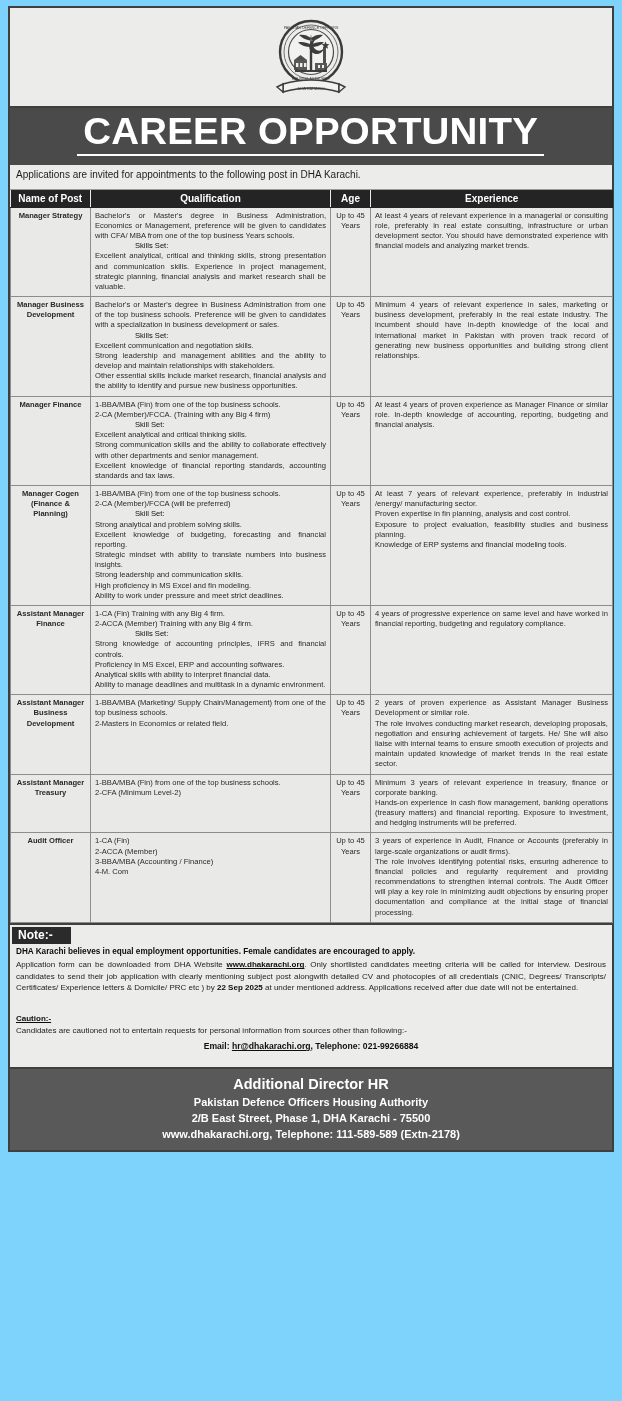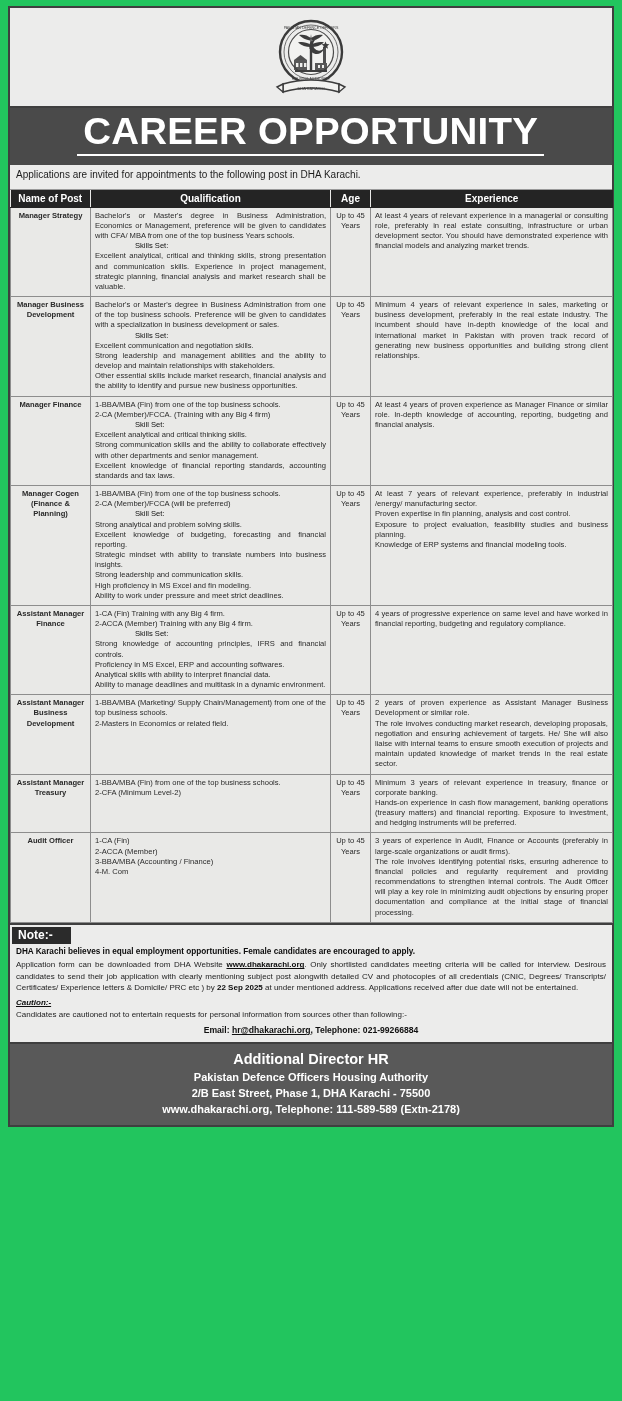--- a/index.html
+++ b/index.html
@@ -7,21 +7,21 @@
     width:622px;height:1401px;
     background:#d8d8d6;
     font-family:"Liberation Sans",sans-serif;
     -webkit-font-smoothing:antialiased;
   }
   .page{
     position:relative;
     width:622px;height:1401px;
     box-sizing:border-box;
     padding:6px 8px 0 8px;
-    background:#22c55e;
+    background:#7dd3fc;
   }
   .sheet{
     border:2px solid #3f3f3f;
     background:#e9e9e7;
     box-sizing:border-box;
   }
   
   .logo-band{
     background:#ececeb;
     padding:6px 0 4px 0;
@@ -97,37 +97,37 @@
     margin-top:36px;
   }
   td.qual, td.exp{text-align:justify;}
   .skillhead{font-weight:normal;color:#111;display:block;padding-left:40px;}
   .ln{display:block;}
   .just{text-align:justify;text-justify:inter-word;}
   
   .note-wrap{
     background:#ececeb;
     border-top:2px solid #3f3f3f;
-    padding:0 0 3px 0;
+    padding:0 0 12px 0;
   }
   .note-tag{
     display:inline-block;
     background:#2b2b2b;
     color:#fff;
     font-weight:bold;
     font-size:12px;
     padding:1px 18px 2px 6px;
     margin:2px 0 2px 2px;
   }
   .note-body{padding:0 6px 2px 6px;font-size:8px;color:#1d1d1d;line-height:1.42;}
   .note-strong{font-weight:bold;color:#0d0d0d;display:block;margin-bottom:2px;font-size:8.2px;}
   .note-para{text-align:justify;}
   .b{font-weight:bold;color:#0d0d0d;}
   .u{text-decoration:underline;}
-  .caution-head{font-weight:bold;text-decoration:underline;color:#0d0d0d;display:block;margin-top:4px;font-style:italic;}
+  .caution-head{font-weight:bold;text-decoration:underline;color:#0d0d0d;display:block;margin-top:20px;}
   .email-line{text-align:center;font-weight:bold;font-size:8.6px;color:#101010;padding:3px 0 4px 0;}
   
   .footer{
     background:#595959;
     color:#ffffff;
     text-align:center;
     padding:6px 0 7px 0;
     border-top:2px solid #3f3f3f;
   }
   .footer .f1{font-size:14.5px;font-weight:bold;line-height:1.35;}

